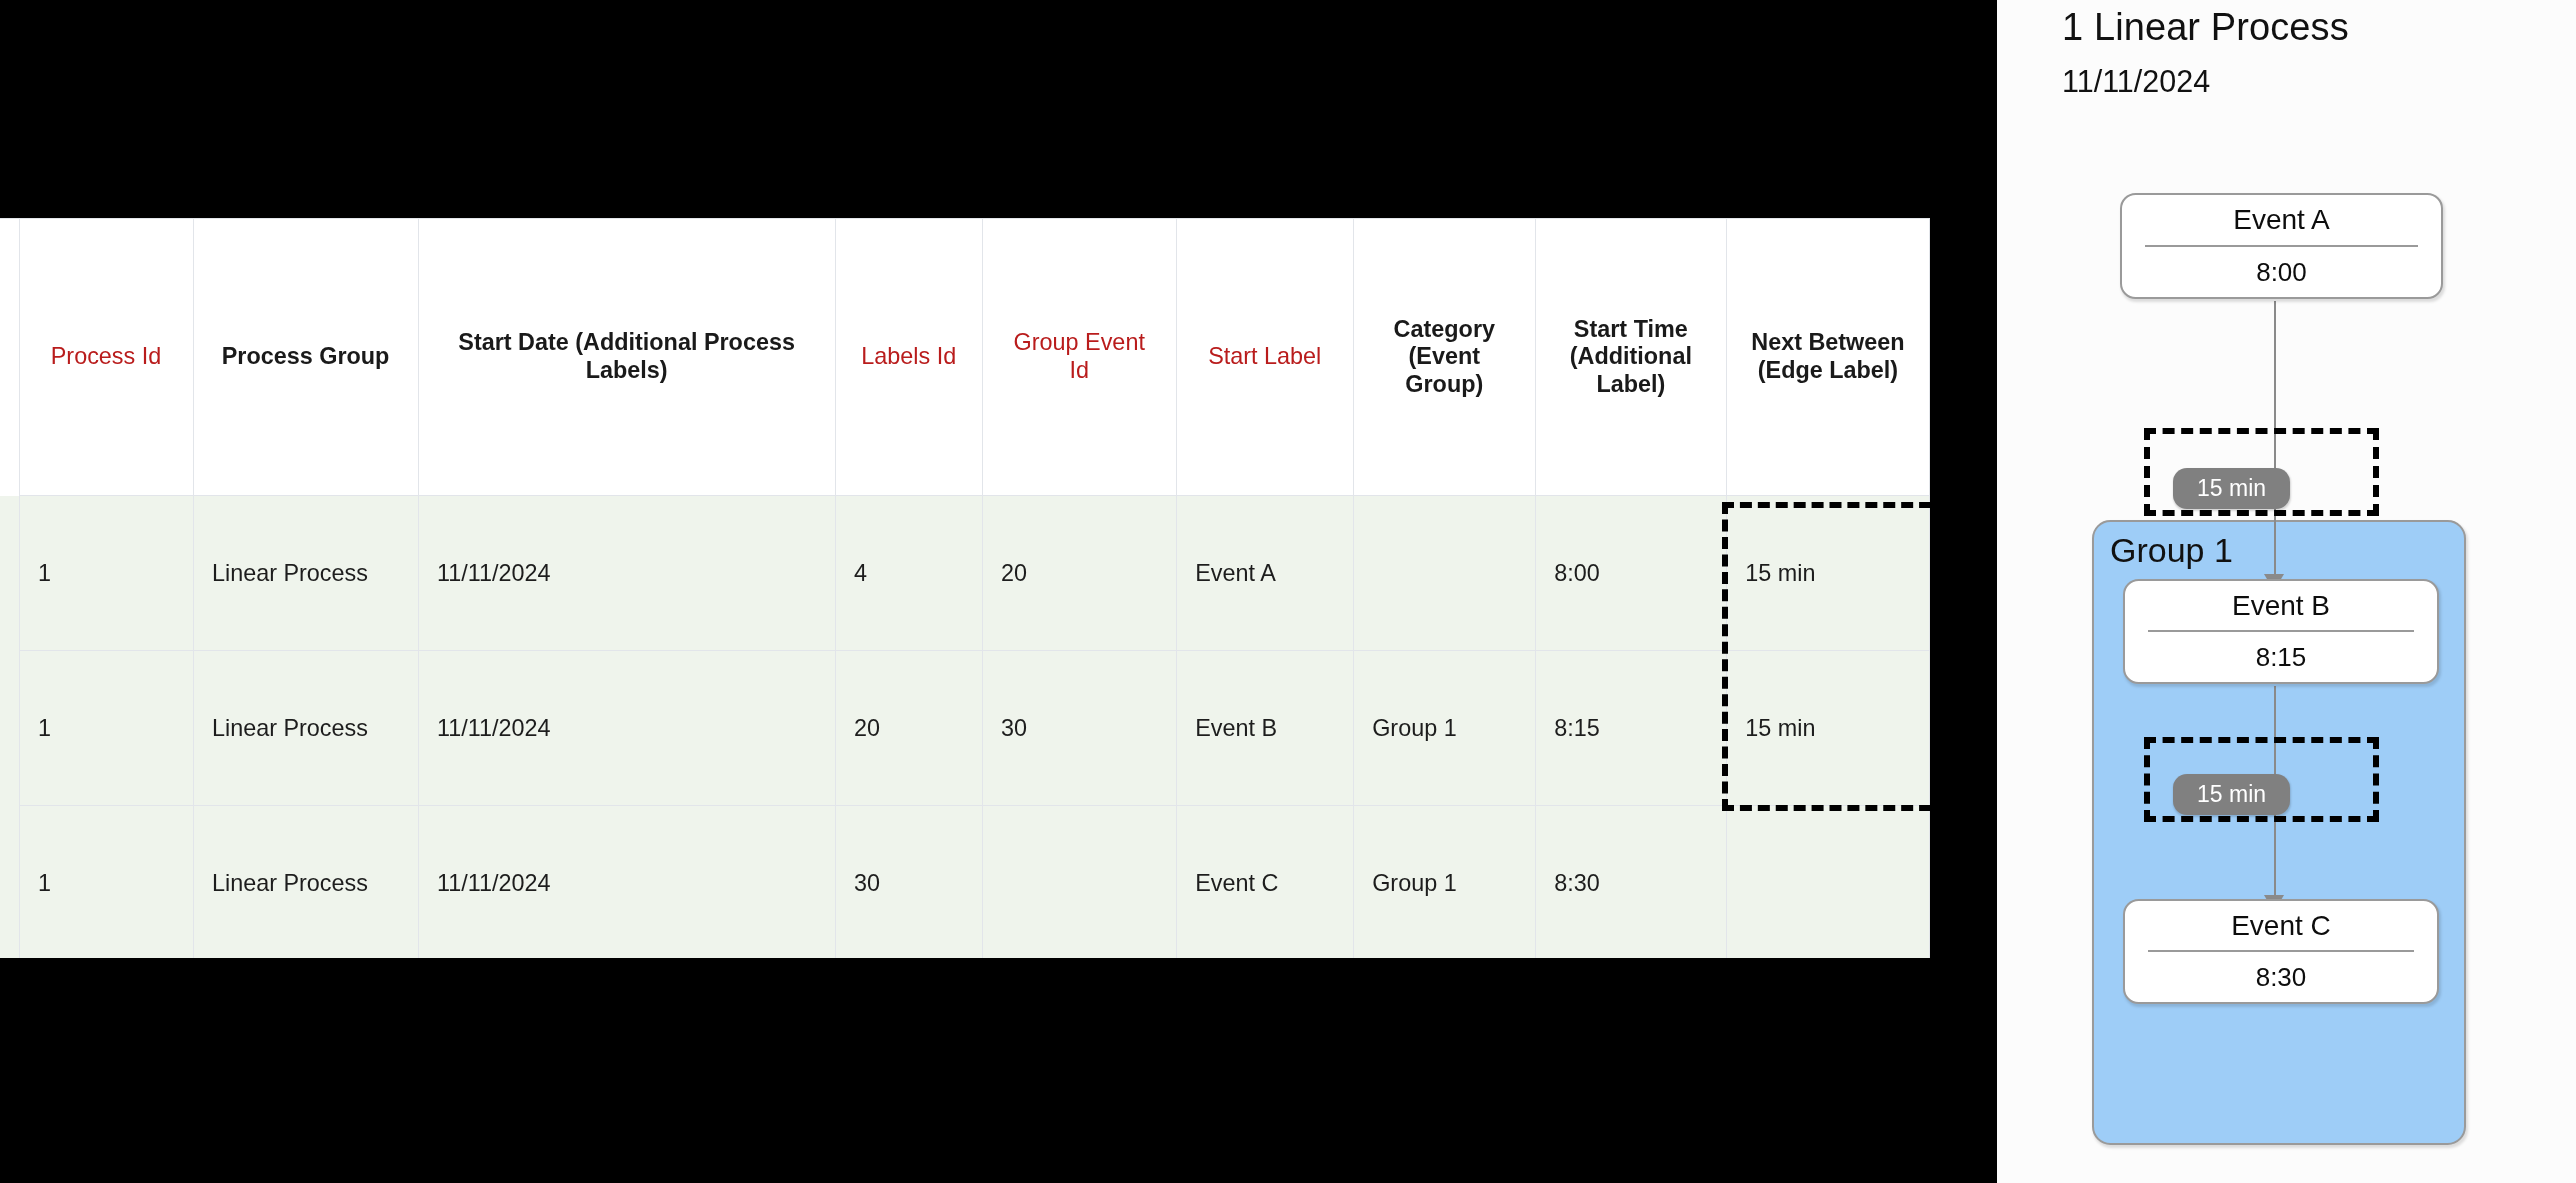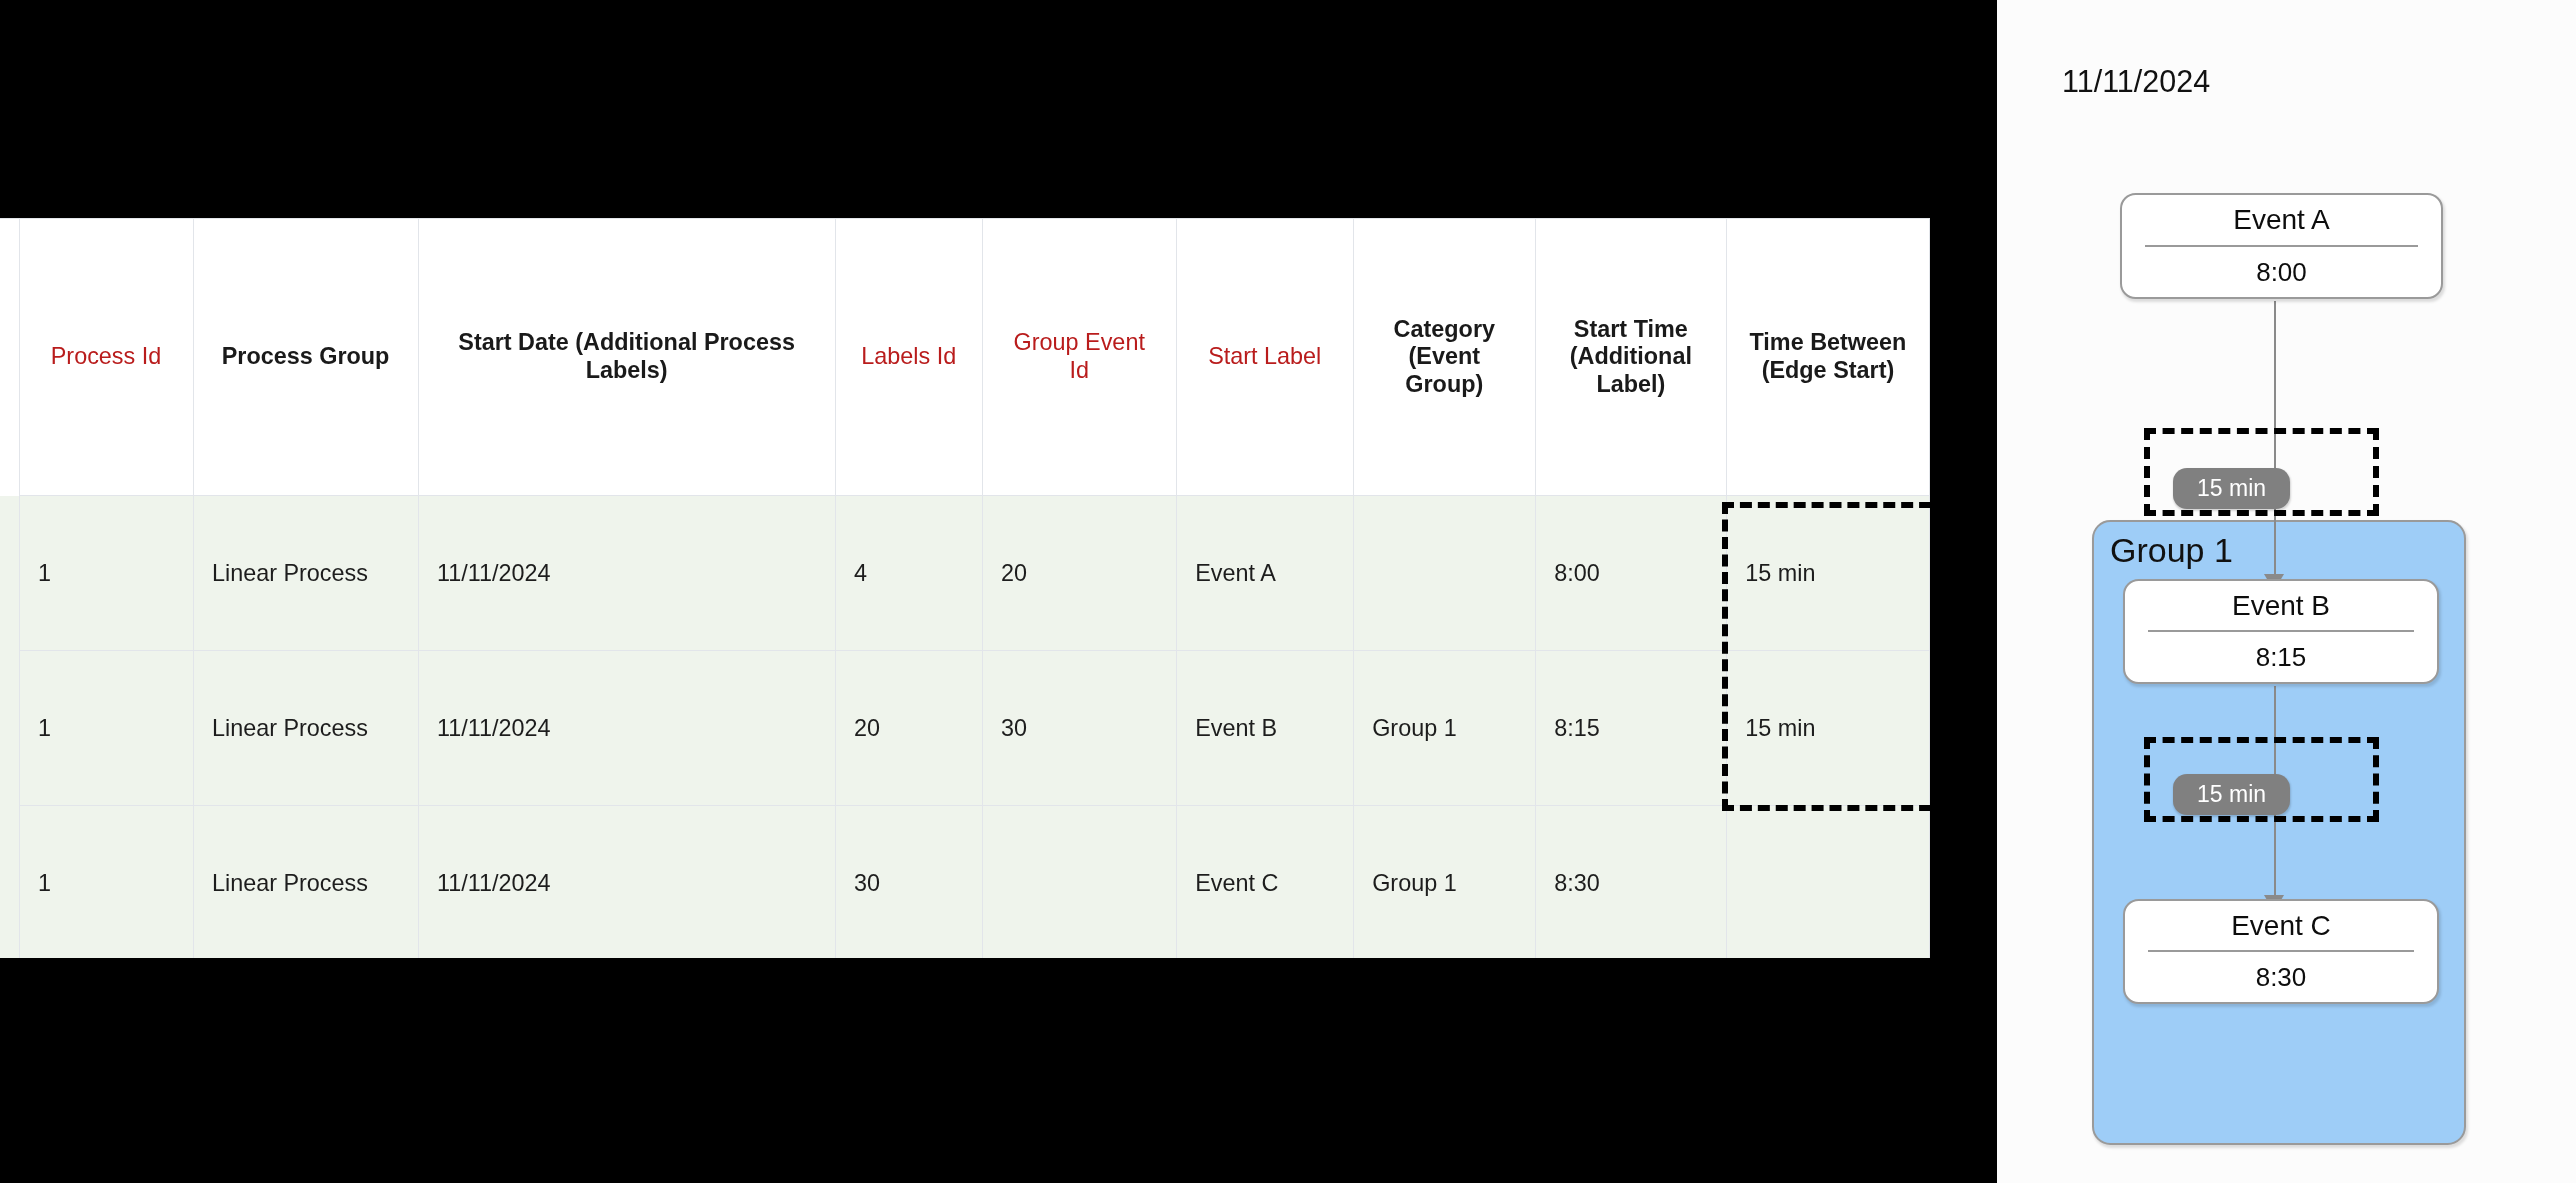--- a/index.html
+++ b/index.html
@@ -210,21 +210,21 @@
       <tr>
         <th class="spacer"></th>
         <th class="muted">Process Id</th>
         <th>Process Group</th>
         <th>Start Date (Additional Process Labels)</th>
         <th class="muted">Labels Id</th>
         <th class="muted">Group Event Id</th>
         <th class="muted">Start Label</th>
         <th>Category (Event Group)</th>
         <th>Start Time (Additional Label)</th>
-        <th>Time Between (Edge Start)</th>
+        <th>Next Between (Edge Label)</th>
       </tr>
     </thead>
     <tbody>
       <tr>
         <td class="spacer"></td>
         <td>1</td>
         <td>Linear Process</td>
         <td>11/11/2024</td>
         <td>4</td>
         <td>20</td>
@@ -257,20 +257,21 @@
         <td>8:30</td>
         <td></td>
       </tr>
     </tbody>
   </table>
   <div id="table-highlight"></div>
 </div>
 
 <div id="diagram-pane">
 
+  <div id="diagram-title">1 Linear Process</div>
   <div id="diagram-date">11/11/2024</div>
 
   <div id="group-box"></div>
   <div id="group-label">Group 1</div>
 
   <div id="edge1-line" class="edge-line"></div>
   <div id="edge1-arrow" class="arrow-head"></div>
   <div id="edge2-line" class="edge-line"></div>
   <div id="edge2-arrow" class="arrow-head"></div>
 

